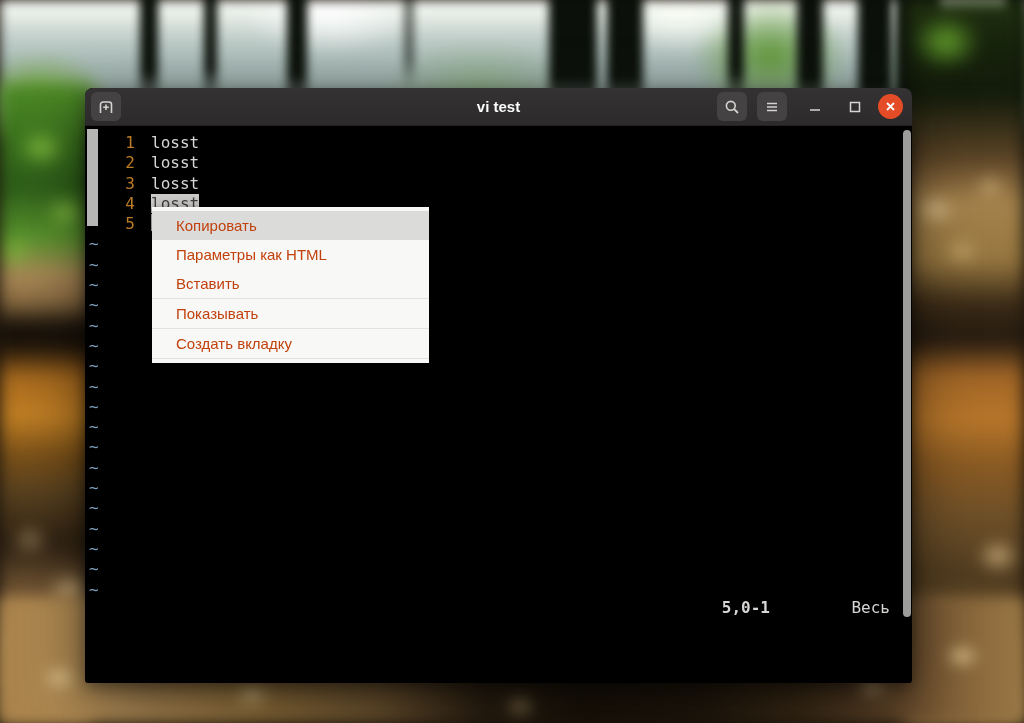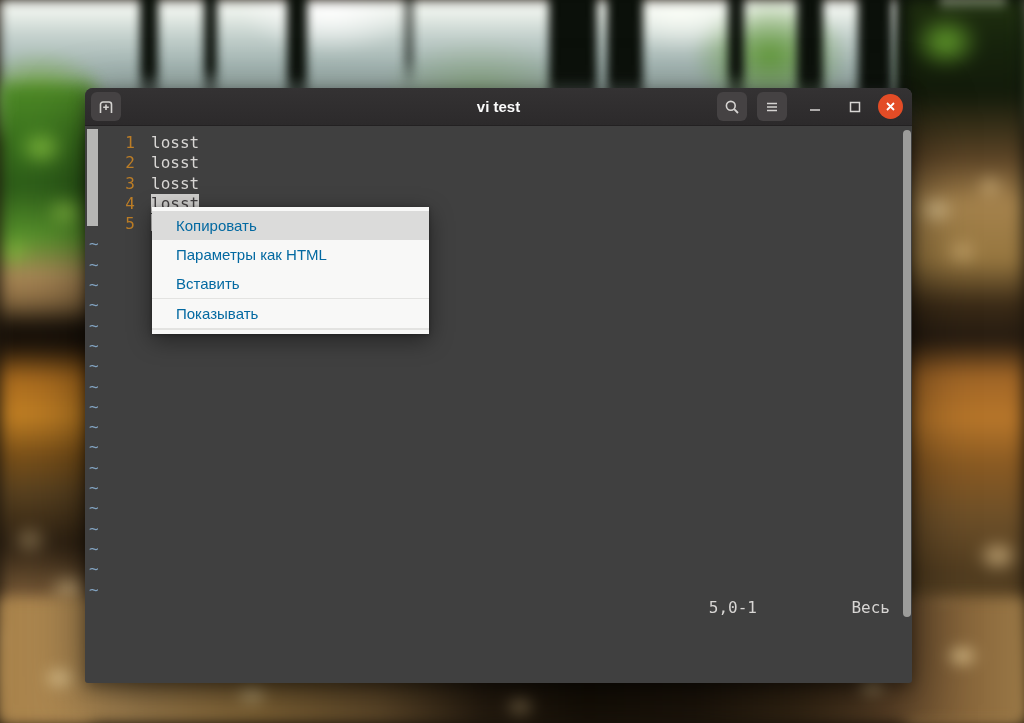--- a/index.html
+++ b/index.html
@@ -48,21 +48,21 @@
       radial-gradient(22px 16px at 150px 58px, rgba(238,214,158,.85), transparent 70%),
       radial-gradient(26px 18px at 252px 96px, rgba(236,210,152,.9), transparent 70%),
       radial-gradient(22px 16px at 332px 68px, rgba(240,218,164,.85), transparent 70%),
       radial-gradient(24px 18px at 520px 108px, rgba(214,186,132,.6), transparent 70%),
       radial-gradient(24px 18px at 872px 88px, rgba(226,198,142,.8), transparent 70%),
       radial-gradient(26px 18px at 962px 58px, rgba(238,212,156,.9), transparent 70%),
       linear-gradient(90deg,#a8824a 0%,#b8925a 12%,#96743e 25%,#6e5430 37%,#2c2012 47%,
         #191208 57%,#20170c 68%,#3a2a16 78%,#63472a 87%,#8a683c 95%,#9a7846 100%);}
   
   .window{position:absolute;left:85px;top:88px;width:827px;height:595px;
-    background:#404040;border-radius:8px 8px 3px 3px;
+    background:#000000;border-radius:8px 8px 3px 3px;
     box-shadow:0 22px 60px rgba(0,0,0,.55), 0 4px 16px rgba(0,0,0,.4);z-index:2;}
   .titlebar{position:relative;height:37px;border-radius:8px 8px 0 0;
     background:linear-gradient(180deg,#343233,#2c2a2b);border-bottom:1px solid #232122;}
   .tb-btn{position:absolute;top:4px;width:30px;height:29px;border-radius:6px;
     background:#454243;display:flex;align-items:center;justify-content:center;}
   .tb-title{position:absolute;left:0;right:0;top:0;height:37px;display:flex;
     align-items:center;justify-content:center;color:#fbfbfb;font-weight:bold;
     font-size:15px;pointer-events:none;}
   .win-glyph{position:absolute;top:0;height:37px;display:flex;align-items:center;
     justify-content:center;color:#d8d6d4;}
@@ -76,26 +76,26 @@
   .ln{width:50px;text-align:right;color:#bc7d26;flex:none;}
   .txt{margin-left:16px;}
   .txt .sel{background:#d0cfcd;color:#403e3f;}
   .cursor-box{display:inline-block;width:9px;height:15px;border:1.5px solid #d0cfcd;
     vertical-align:-2px;}
   .tilde{padding-left:4px;color:#82a3c1;}
   .left-block{position:absolute;left:2px;top:3px;width:11px;height:97px;background:#b6b6b4;}
   .v-scroll{position:absolute;right:1px;top:4px;bottom:4px;width:8px;background:#9c9c9a;
     border-radius:4px;}
   .statusline{position:absolute;left:0;right:0;bottom:3px;height:20px;line-height:20px;}
-  .stat-pos{position:absolute;right:155px;}
+  .stat-pos{position:absolute;right:142px;font-weight:bold;}
   .stat-scroll{position:absolute;right:22px;}
   
   .menu{position:absolute;left:152px;top:207px;width:277px;background:#f8f8f7;
     padding:4px 0;box-shadow:0 6px 22px rgba(0,0,0,.45), 0 1px 4px rgba(0,0,0,.3);
-    z-index:3;font-size:15px;color:#0369a1;}
+    z-index:3;font-size:15px;color:#c2410c;}
   .menu-item{height:29px;line-height:29px;padding-left:24px;cursor:default;}
   .menu-item.hovered{background:#dbdbda;}
   .menu-sep{height:1px;background:#e3e3e1;margin:0;}
   svg{display:block;}
 </style>
 </head>
 <body>
 
 <div class="stage">
 
@@ -195,16 +195,17 @@
     </div>
   </div>
 
   <div class="menu" id="ctx-menu">
       <div class="menu-item hovered">Копировать</div>
       <div class="menu-item">Параметры как HTML</div>
       <div class="menu-item">Вставить</div>
       <div class="menu-sep"></div>
       <div class="menu-item">Показывать</div>
       <div class="menu-sep"></div>
+      <div class="menu-item">Создать вкладку</div>
       <div class="menu-sep"></div>
     </div>
 
 </div>
 
 </body></html>

